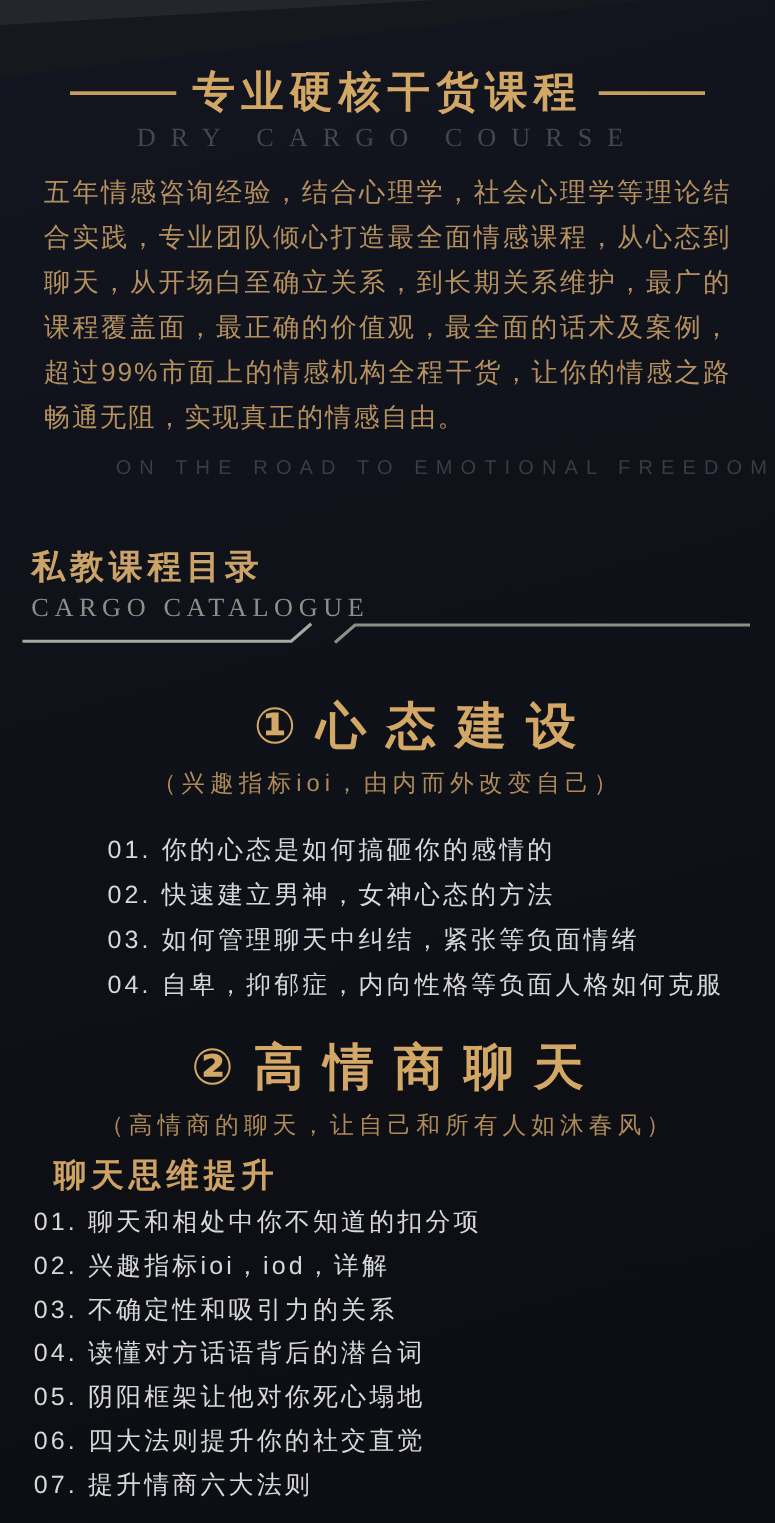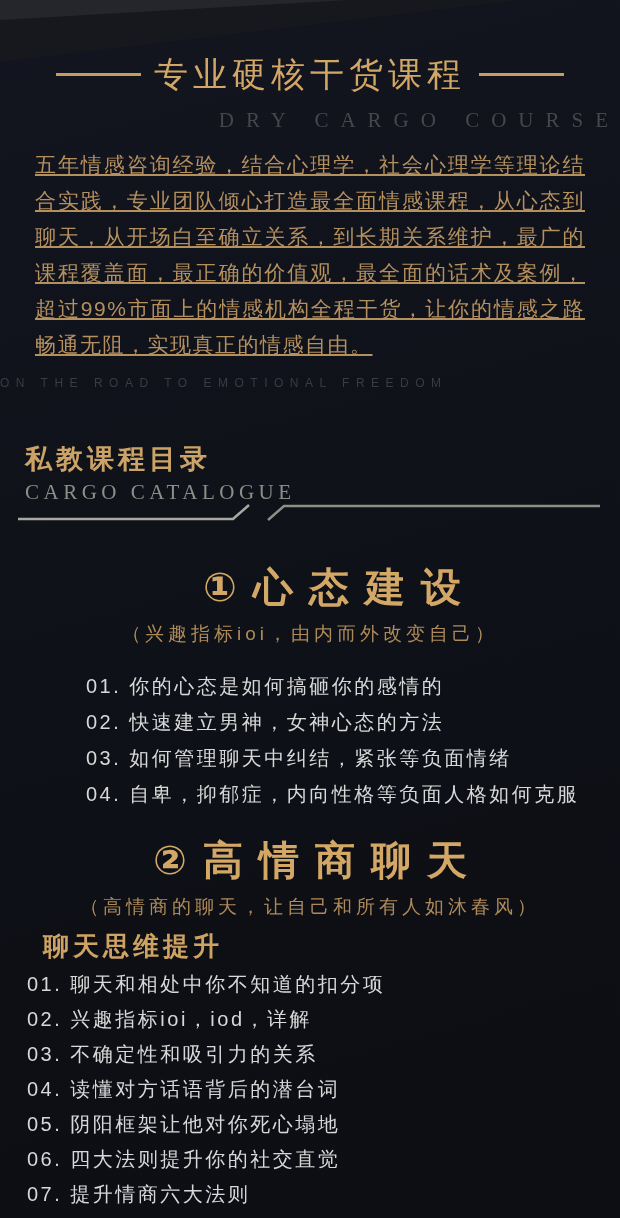--- a/index.html
+++ b/index.html
@@ -37,51 +37,50 @@
     align-items: center;
     justify-content: center;
     gap: 13px;
   }
   .title-line {
     width: 85px; height: 3px;
     background: #c59e5f;
   }
   .main-title {
     font-size: 34px;
-    font-weight: normal;
+    font-weight: bold;
     letter-spacing: 5px;
     color: #d2a766;
     line-height: 44px;
     white-space: nowrap;
   }
   .subtitle-en {
-    margin-top: 12px;
-    text-align: right;
+    margin-top: 2px;
+    text-align: center;
     font-family: "Liberation Serif", "DejaVu Serif", serif;
     font-size: 21px;
     letter-spacing: 12px;
     color: #45474c;
     white-space: nowrap;
   }
 
   
   .intro-paragraph {
     margin: 14px 35px 0 35px;
     width: 550px;
     font-size: 21px;
     line-height: 36px;
     letter-spacing: 1.5px;
     color: #b5905f;
     text-align: justify;
-    text-decoration: underline;
   }
   .tagline-en {
     margin-top: 13px;
-    text-align: left;
-    font-size: 12px;
+    text-align: right;
+    font-size: 16px;
     letter-spacing: 6.5px;
     color: #383c43;
     white-space: nowrap;
   }
 
   
   .catalogue { margin: 52px 0 0 25px; }
   .catalogue-title {
     font-size: 27px;
     font-weight: bold;

